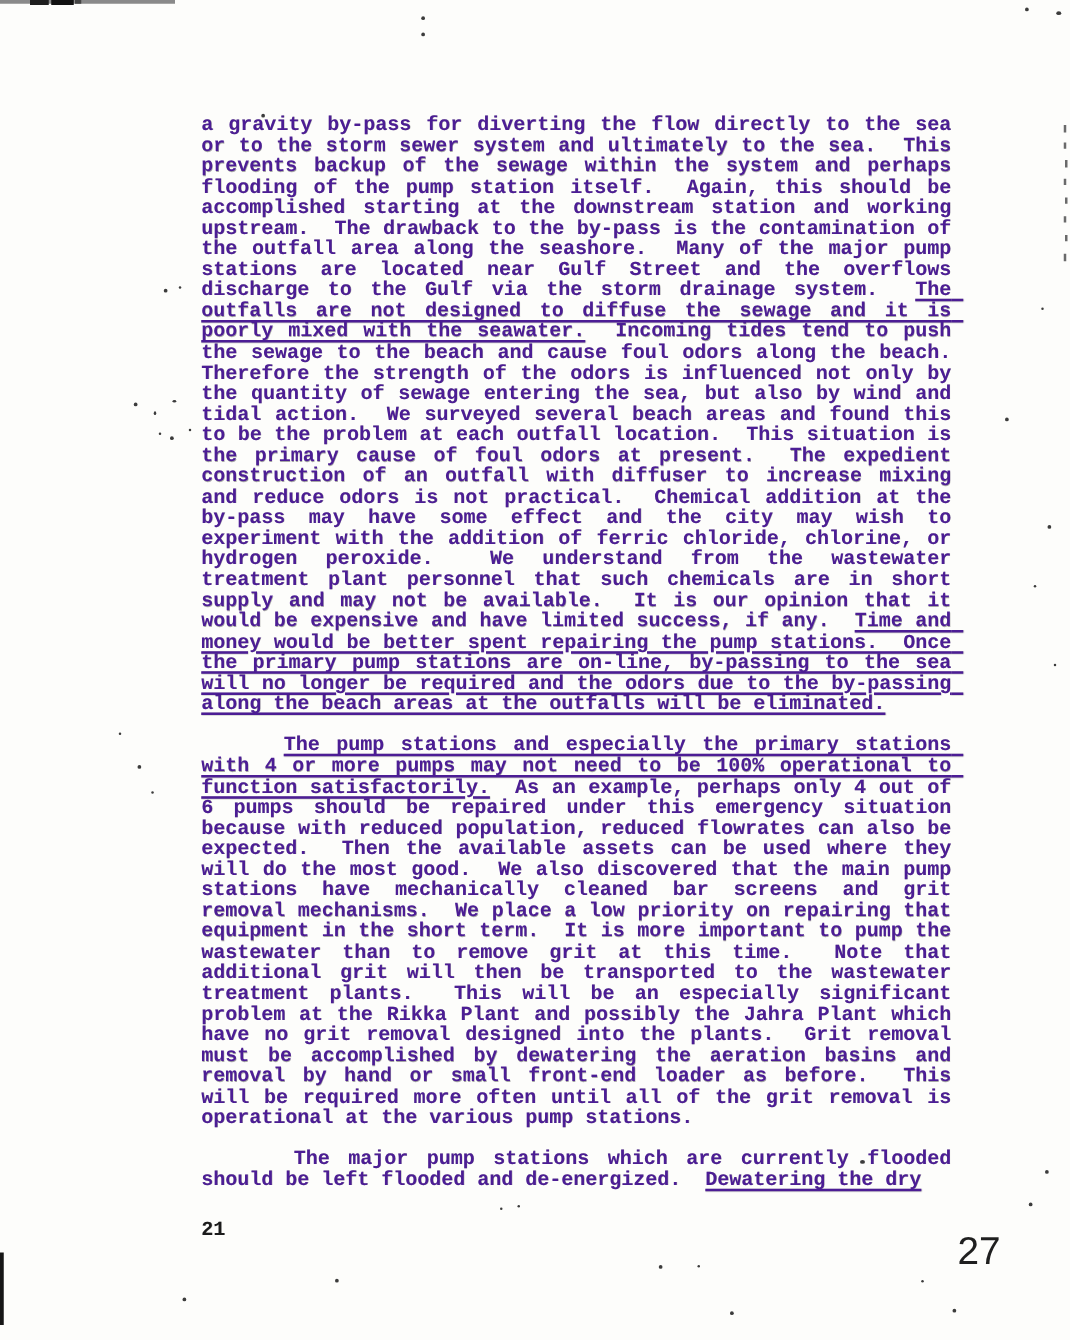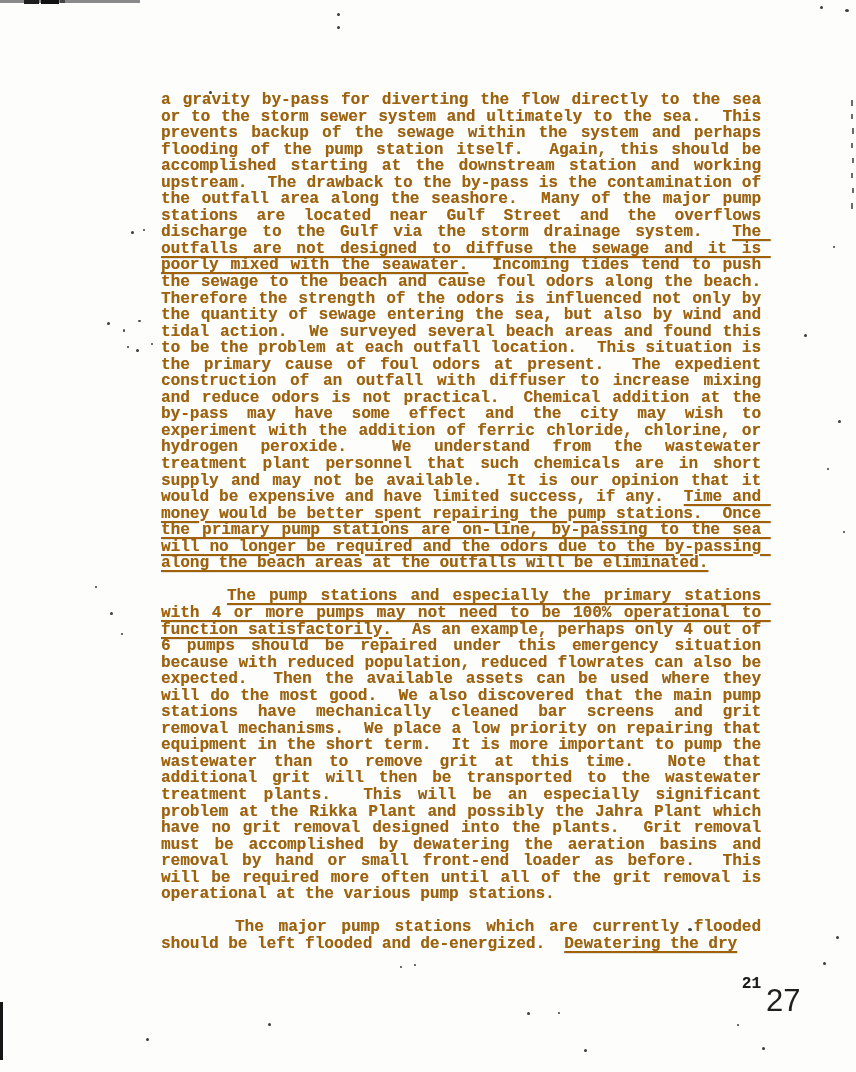--- a/index.html
+++ b/index.html
@@ -16,39 +16,39 @@
   }
   .text-column {
     position: absolute;
     left: 161px;
     top: 92px;
     width: 600px;
     font-family: "Liberation Mono", "DejaVu Sans Mono", monospace;
     font-size: 16px;
     line-height: 16.55px;
     font-weight: 700;
-    color: #a16207;
+    color: #4c1d95;
     text-align: justify;
     white-space: pre-wrap;
     text-shadow: 0.3px 0.3px 0 rgba(10,10,10,0.35);
   }
   .text-column p {
     margin: 0 0 16.55px 0;
   }
   .u {
     text-decoration: underline;
     text-decoration-thickness: 1.8px;
     text-underline-offset: 3px;
   }
   .page-number {
     position: absolute;
     top: 975px;
     left: 161px;
     width: 600px;
-    text-align: right;
+    text-align: left;
     font-family: "Liberation Mono", "DejaVu Sans Mono", monospace;
     font-size: 16px;
     font-weight: 700;
     color: #1b1b1b;
     text-shadow: 0.3px 0.3px 0 rgba(10,10,10,0.35);
   }
   .stamp-number {
     position: absolute;
     top: 983px;
     left: 766px;

